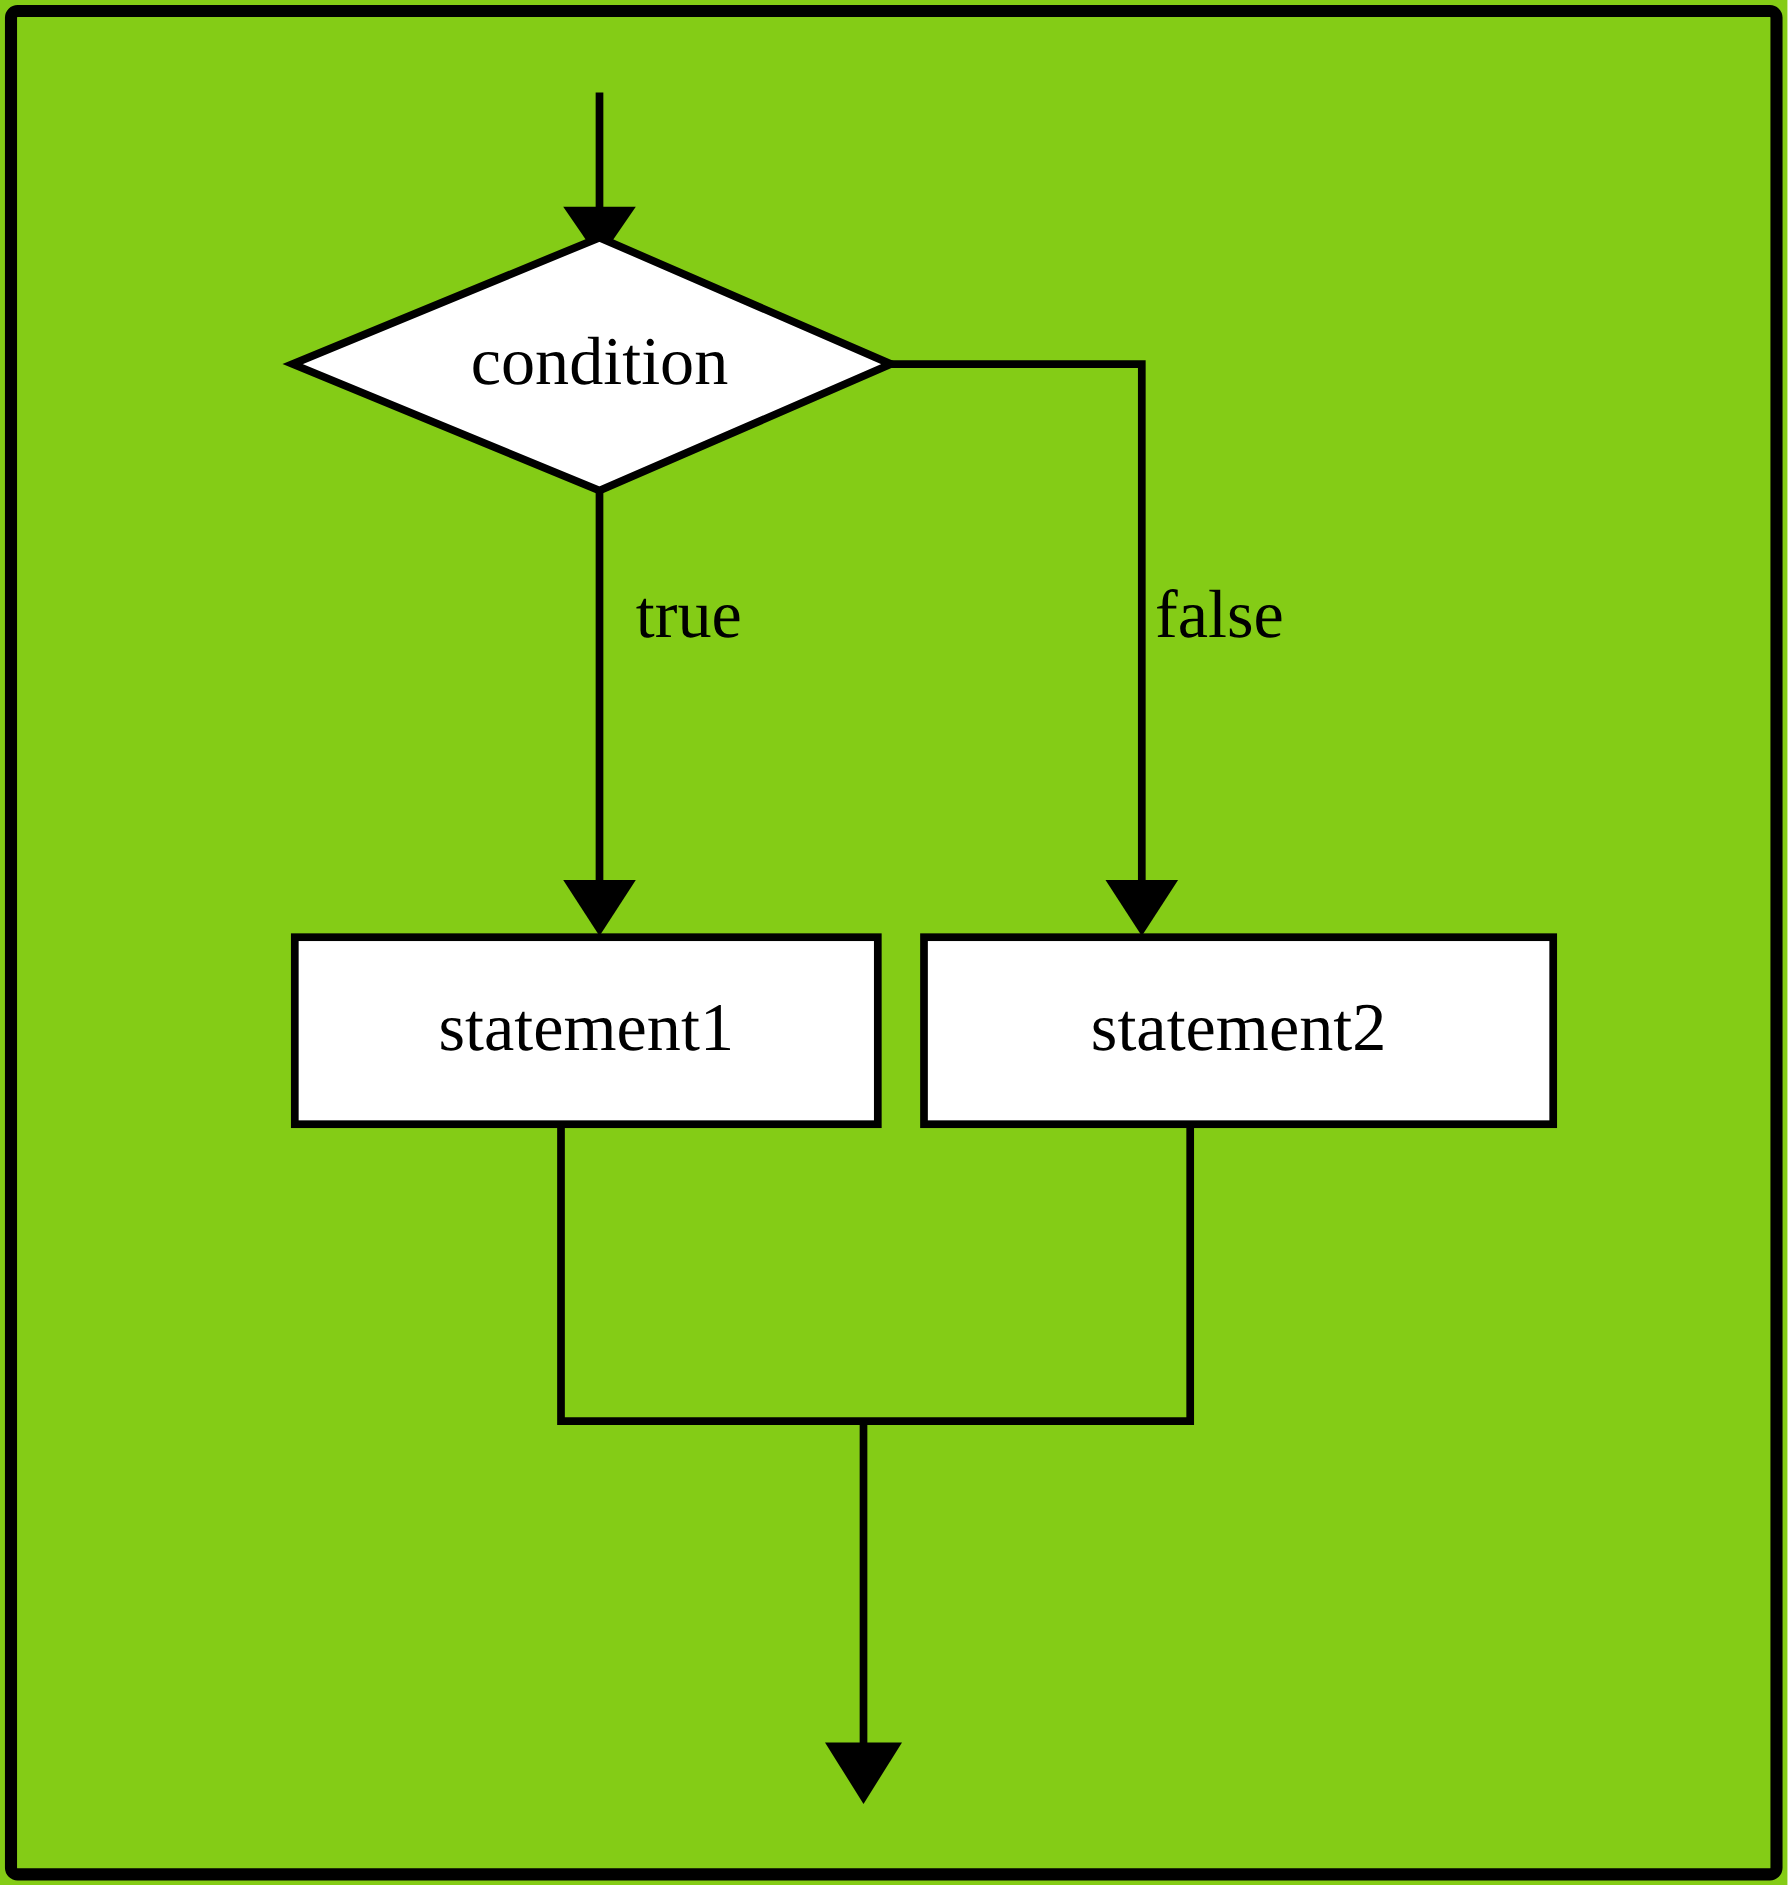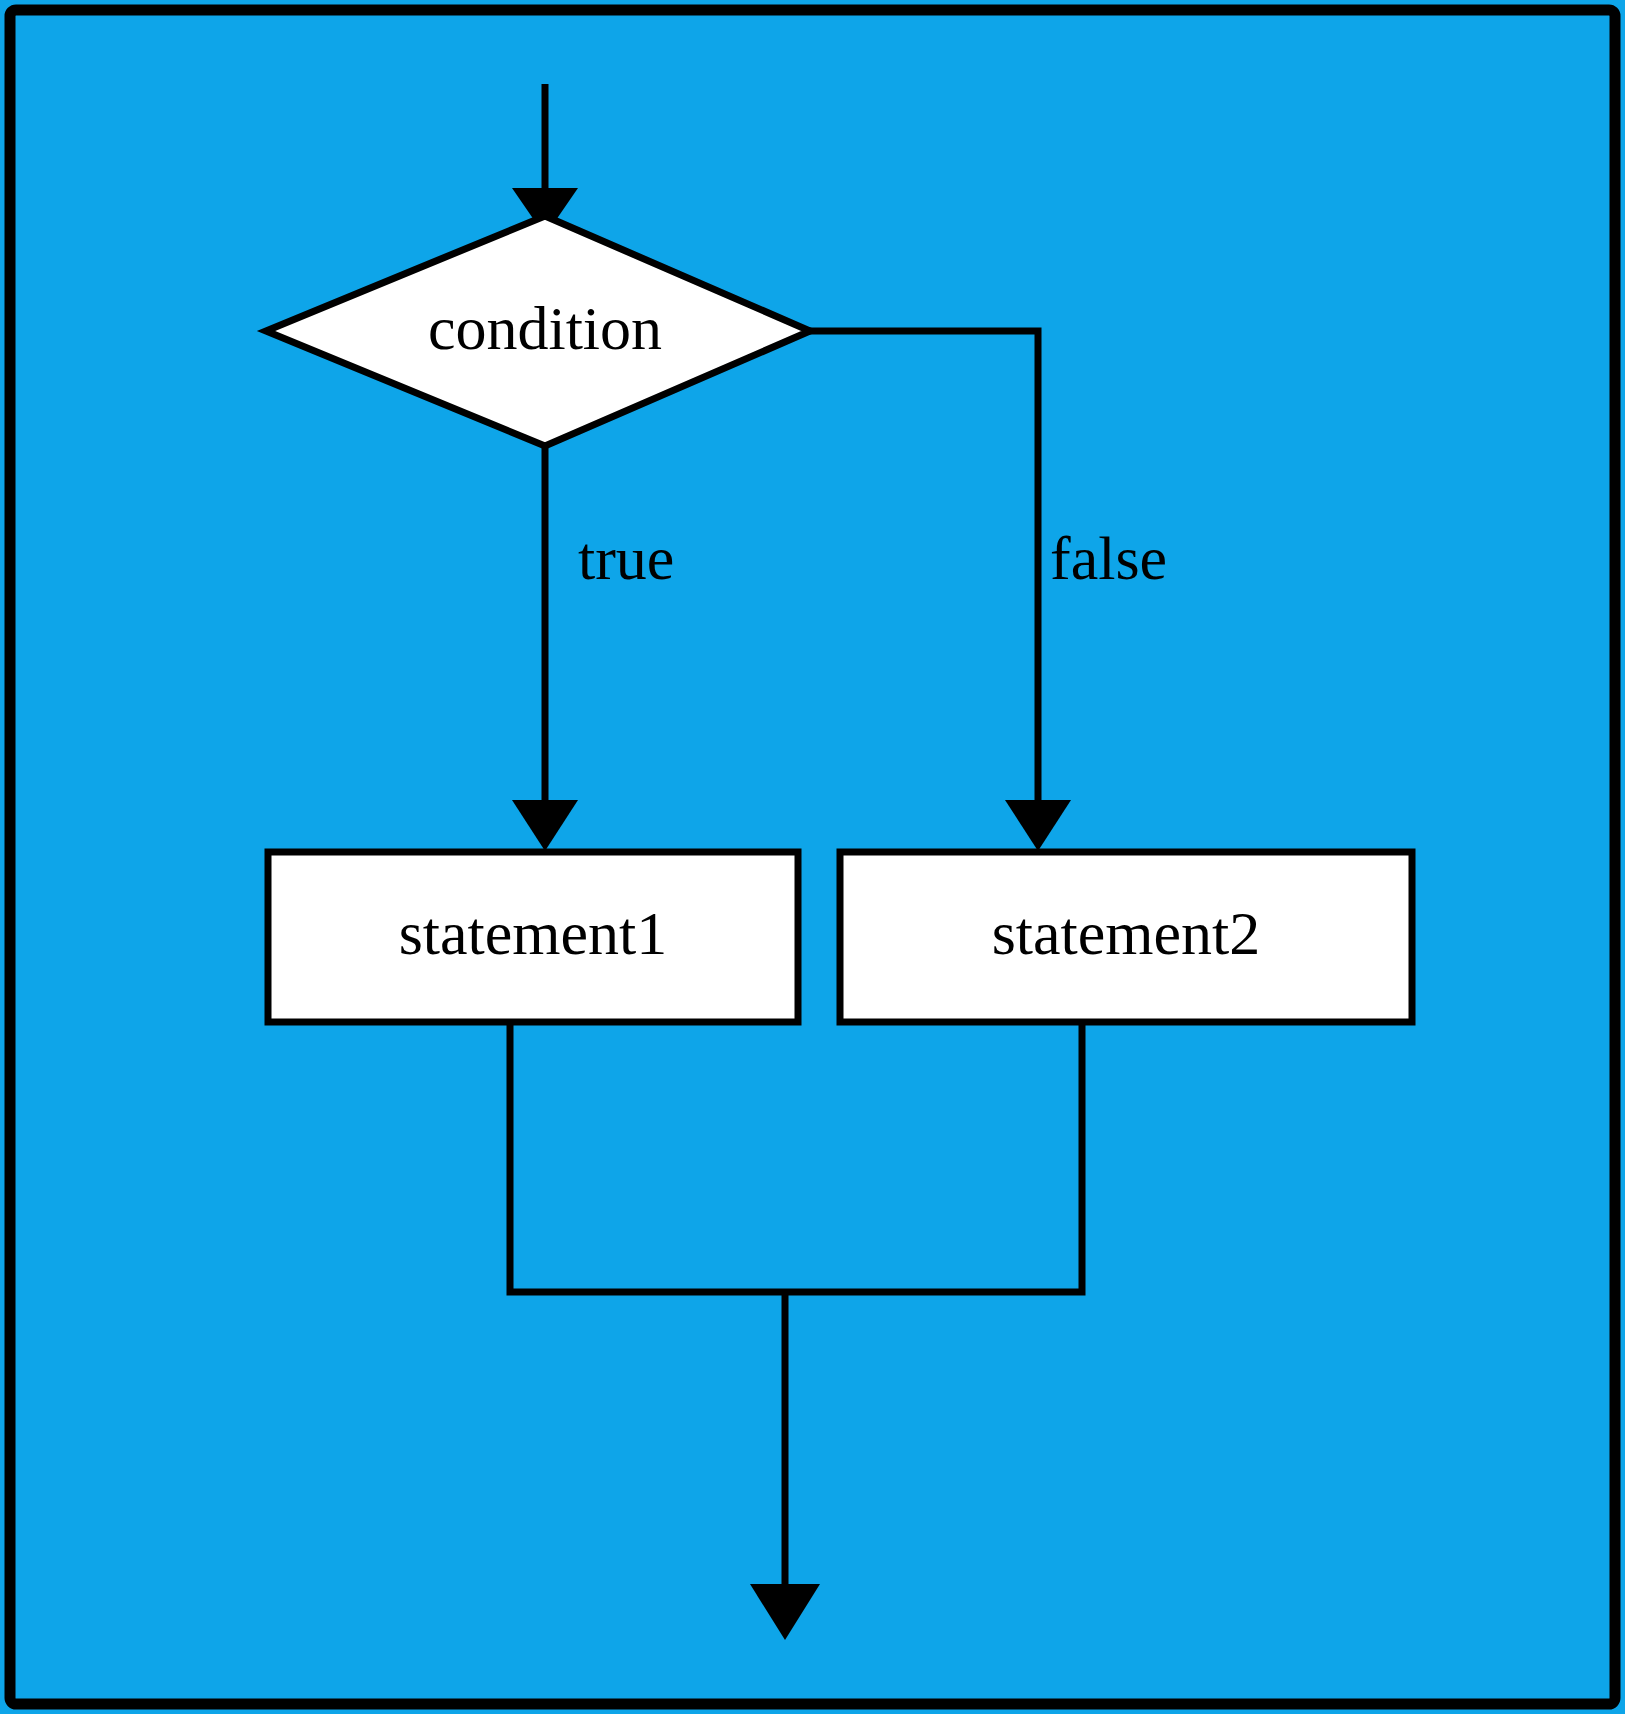--- a/index.html
+++ b/index.html
@@ -4,21 +4,21 @@
 <style>
   html, body {
     margin: 0;
     padding: 0;
     background: #ffffff;
   }
   #page {
     position: relative;
     width: 1625px;
     height: 1714px;
-    background: #0ea5e9;
+    background: #84cc16;
     overflow: hidden;
     font-family: "Liberation Serif", "DejaVu Serif", serif;
   }
   #flow-svg {
     position: absolute;
     left: 0;
     top: 0;
     width: 1625px;
     height: 1714px;
     display: block;

